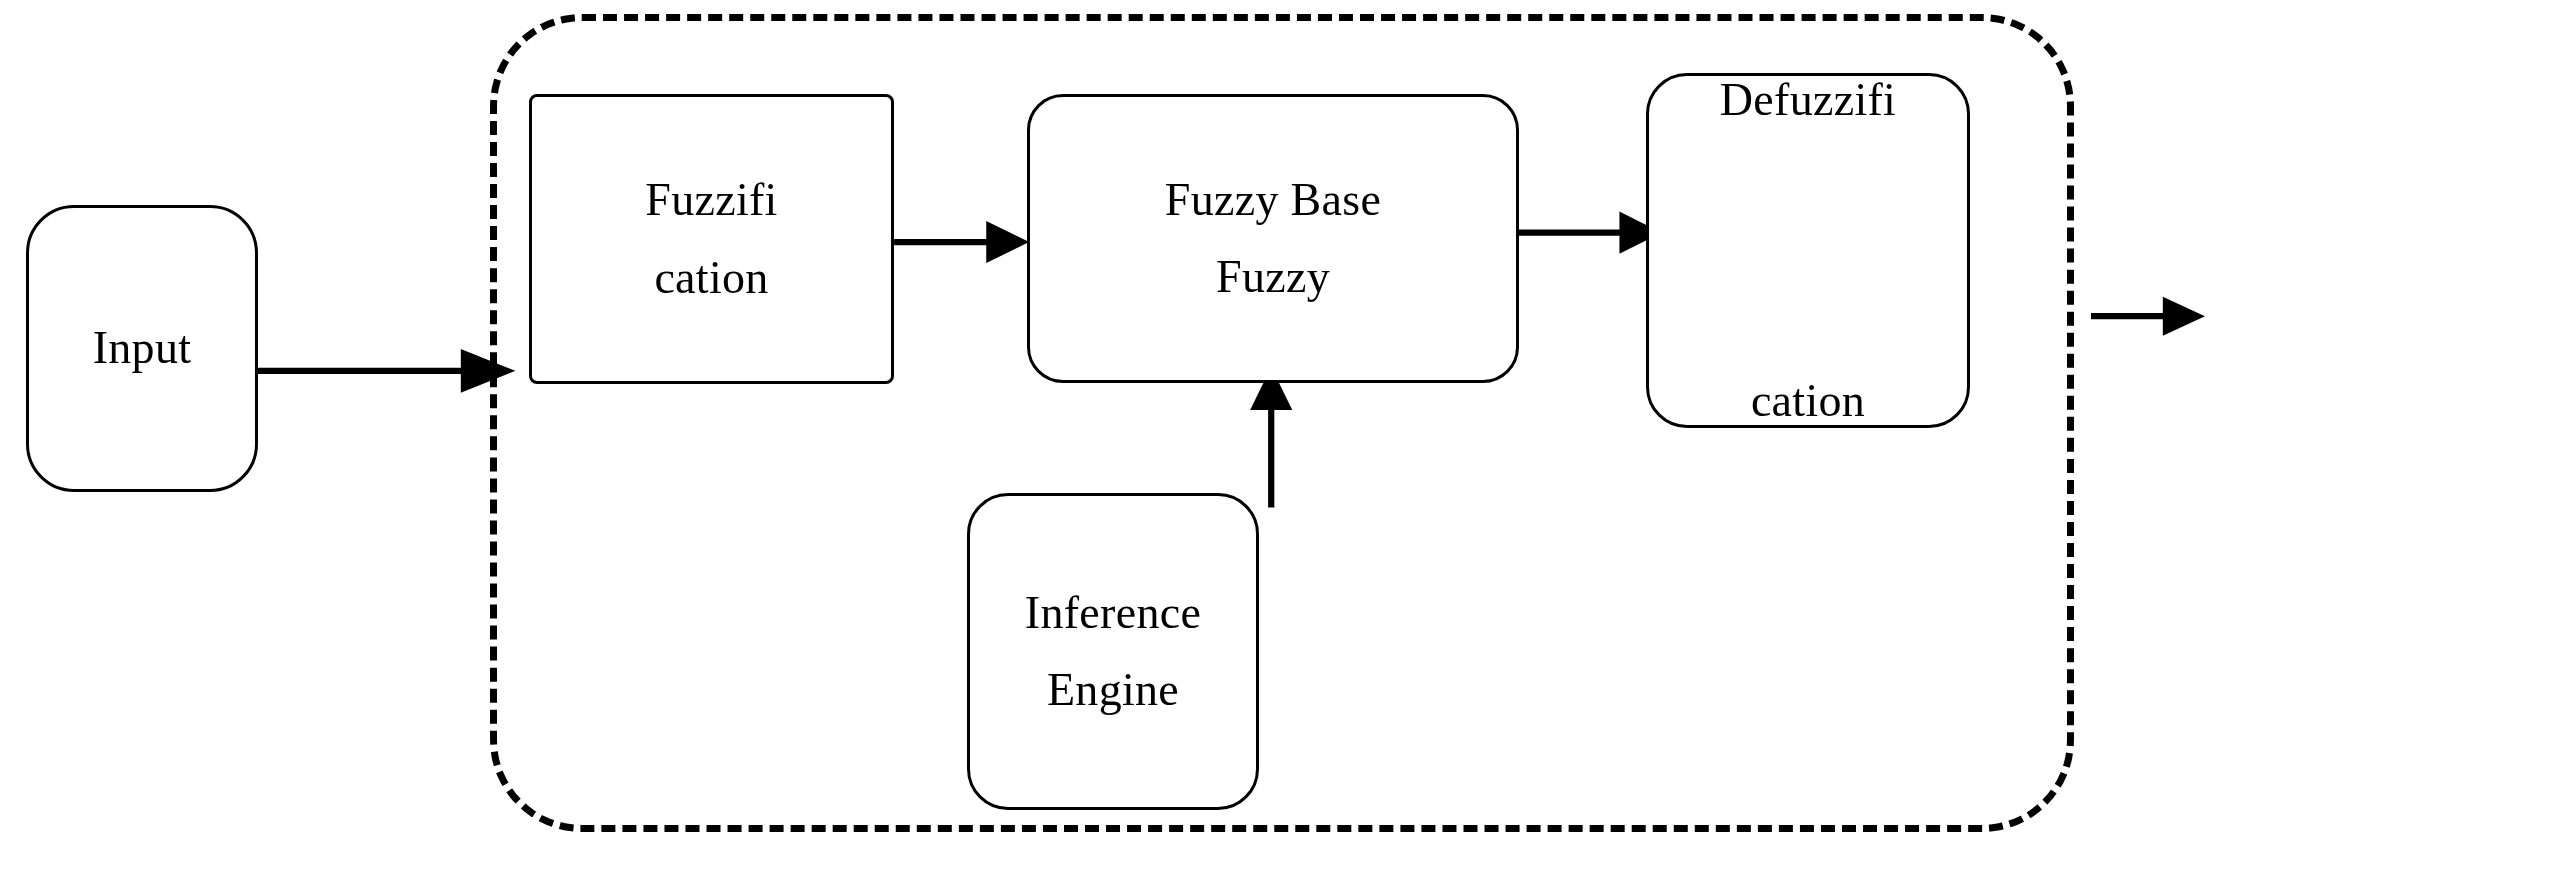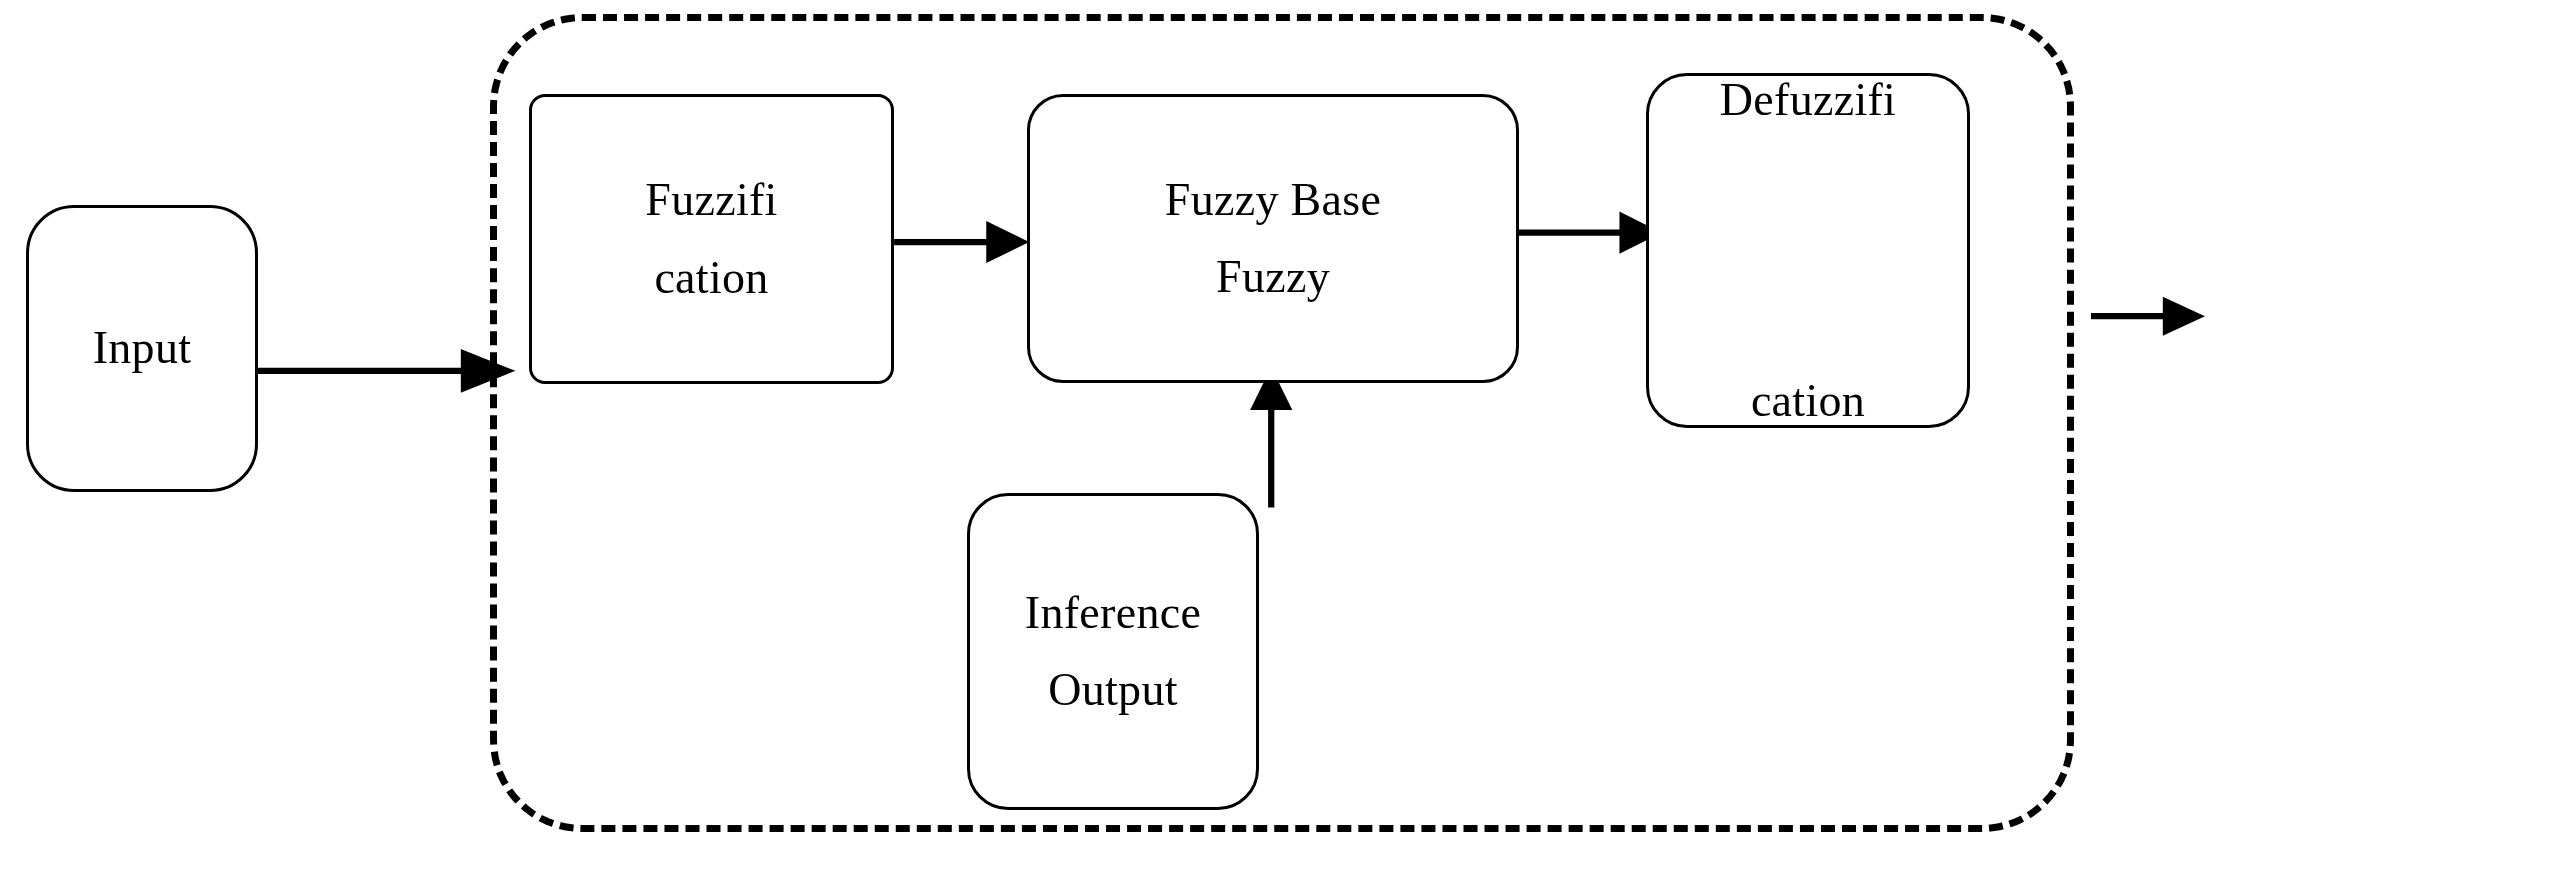--- a/index.html
+++ b/index.html
@@ -38,21 +38,21 @@
     letter-spacing: 0.3px;
   }
   .node .line + .line {
     margin-top: 29px;
   }
   .node.single .line {
     margin-top: 0;
   }
   
   #node-input        { left: 26px;   top: 205px;  width: 232px;  height: 287px; border-radius: 48px; }
-  #node-fuzzification{ left: 529px;  top: 94px;  width: 365px;  height: 290px; border-radius: 16px; }
+  #node-fuzzification{ left: 529px;  top: 94px;  width: 365px;  height: 290px; border-radius: 8px; }
   #node-rulebase     { left: 1027px; top: 94px;  width: 492px;  height: 289px; border-radius: 36px; }
   #node-defuzz       { left: 1646px; top: 73px;   width: 324px;  height: 355px; border-radius: 41px; justify-content: space-between; }
   #node-inference    { left: 967px; top: 493px;  width: 292px;  height: 317px; border-radius: 41px; }
   #node-output       { left: 2227px; top: 205px;  width: 328px;  height: 307px; border-radius: 48px; }
 
   
   #system-boundary {
     position: absolute;
     left: 490px;
     top: 14px;
@@ -99,21 +99,21 @@
     <span class="line">Fuzzy</span>
   </div>
 
   <div class="node" id="node-defuzz">
     <span class="line">Defuzzifi</span>
     <span class="line">cation</span>
   </div>
 
   <div class="node" id="node-inference">
     <span class="line">Inference</span>
-    <span class="line">Output</span>
+    <span class="line">Engine</span>
   </div>
 
 
   <svg id="connectors" viewBox="0 0 3299 1122">
 
     <g>
       <line class="shaft" x1="330" y1="475" x2="640" y2="475" stroke-width="8"></line>
       <polygon class="head" points="590,447 660,475 590,503"></polygon>
     </g>
 

